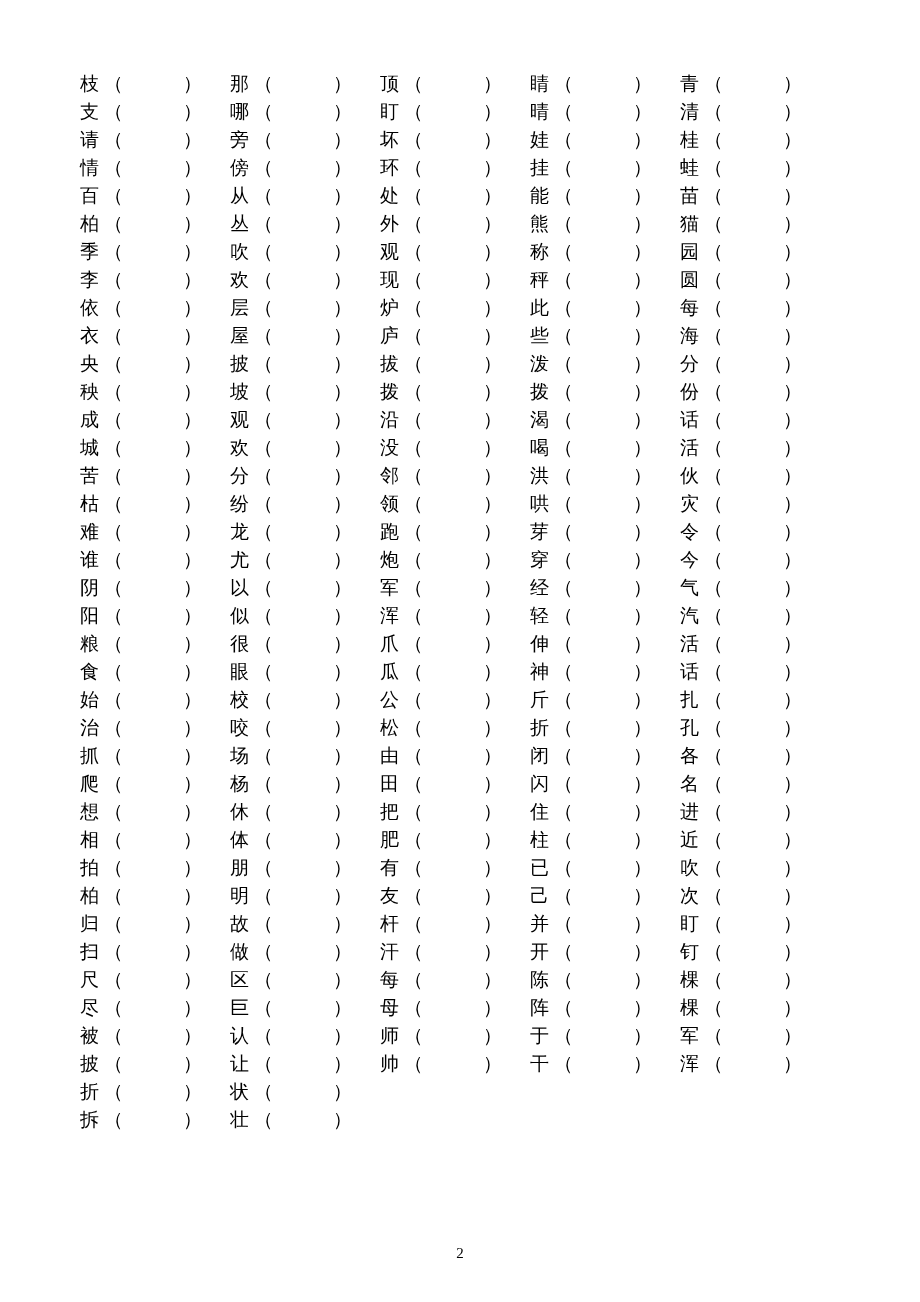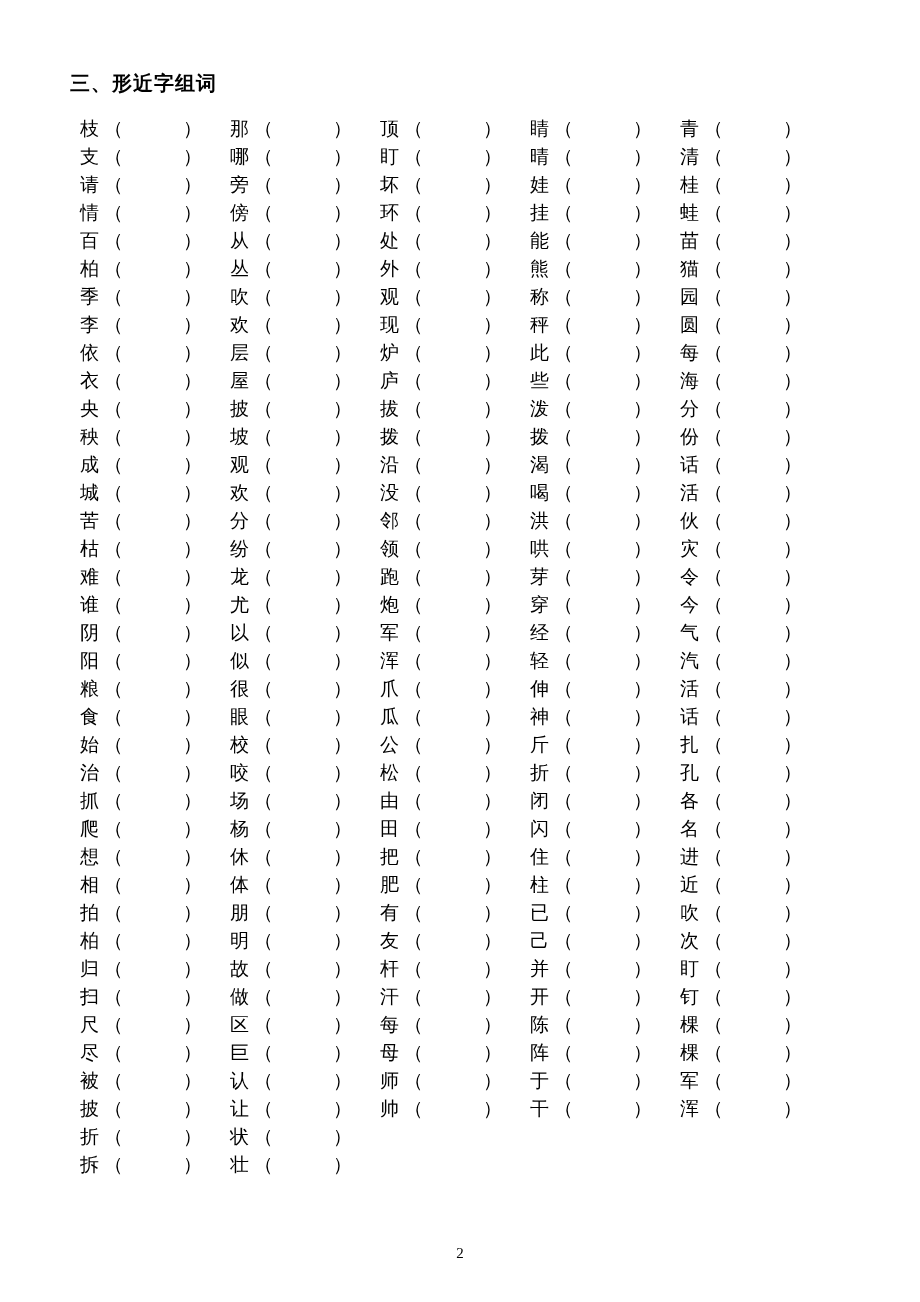--- a/index.html
+++ b/index.html
@@ -67,21 +67,20 @@
     width: 100%;
     text-align: center;
     font-size: 15px;
   }
 </style>
 </head>
 <body>
 
 <div class="page">
 
-  <div class="heading">三、形近字组词</div>
 
   <div class="grid">
     <div class="col" id="col0">
         <div class="cell"><span class="ch">枝</span><span class="paren"><span class="lp">（</span><span class="sp"></span><span class="rp">）</span></span></div>
         <div class="cell"><span class="ch">支</span><span class="paren"><span class="lp">（</span><span class="sp"></span><span class="rp">）</span></span></div>
         <div class="cell"><span class="ch">请</span><span class="paren"><span class="lp">（</span><span class="sp"></span><span class="rp">）</span></span></div>
         <div class="cell"><span class="ch">情</span><span class="paren"><span class="lp">（</span><span class="sp"></span><span class="rp">）</span></span></div>
         <div class="cell"><span class="ch">百</span><span class="paren"><span class="lp">（</span><span class="sp"></span><span class="rp">）</span></span></div>
         <div class="cell"><span class="ch">柏</span><span class="paren"><span class="lp">（</span><span class="sp"></span><span class="rp">）</span></span></div>
         <div class="cell"><span class="ch">季</span><span class="paren"><span class="lp">（</span><span class="sp"></span><span class="rp">）</span></span></div>

